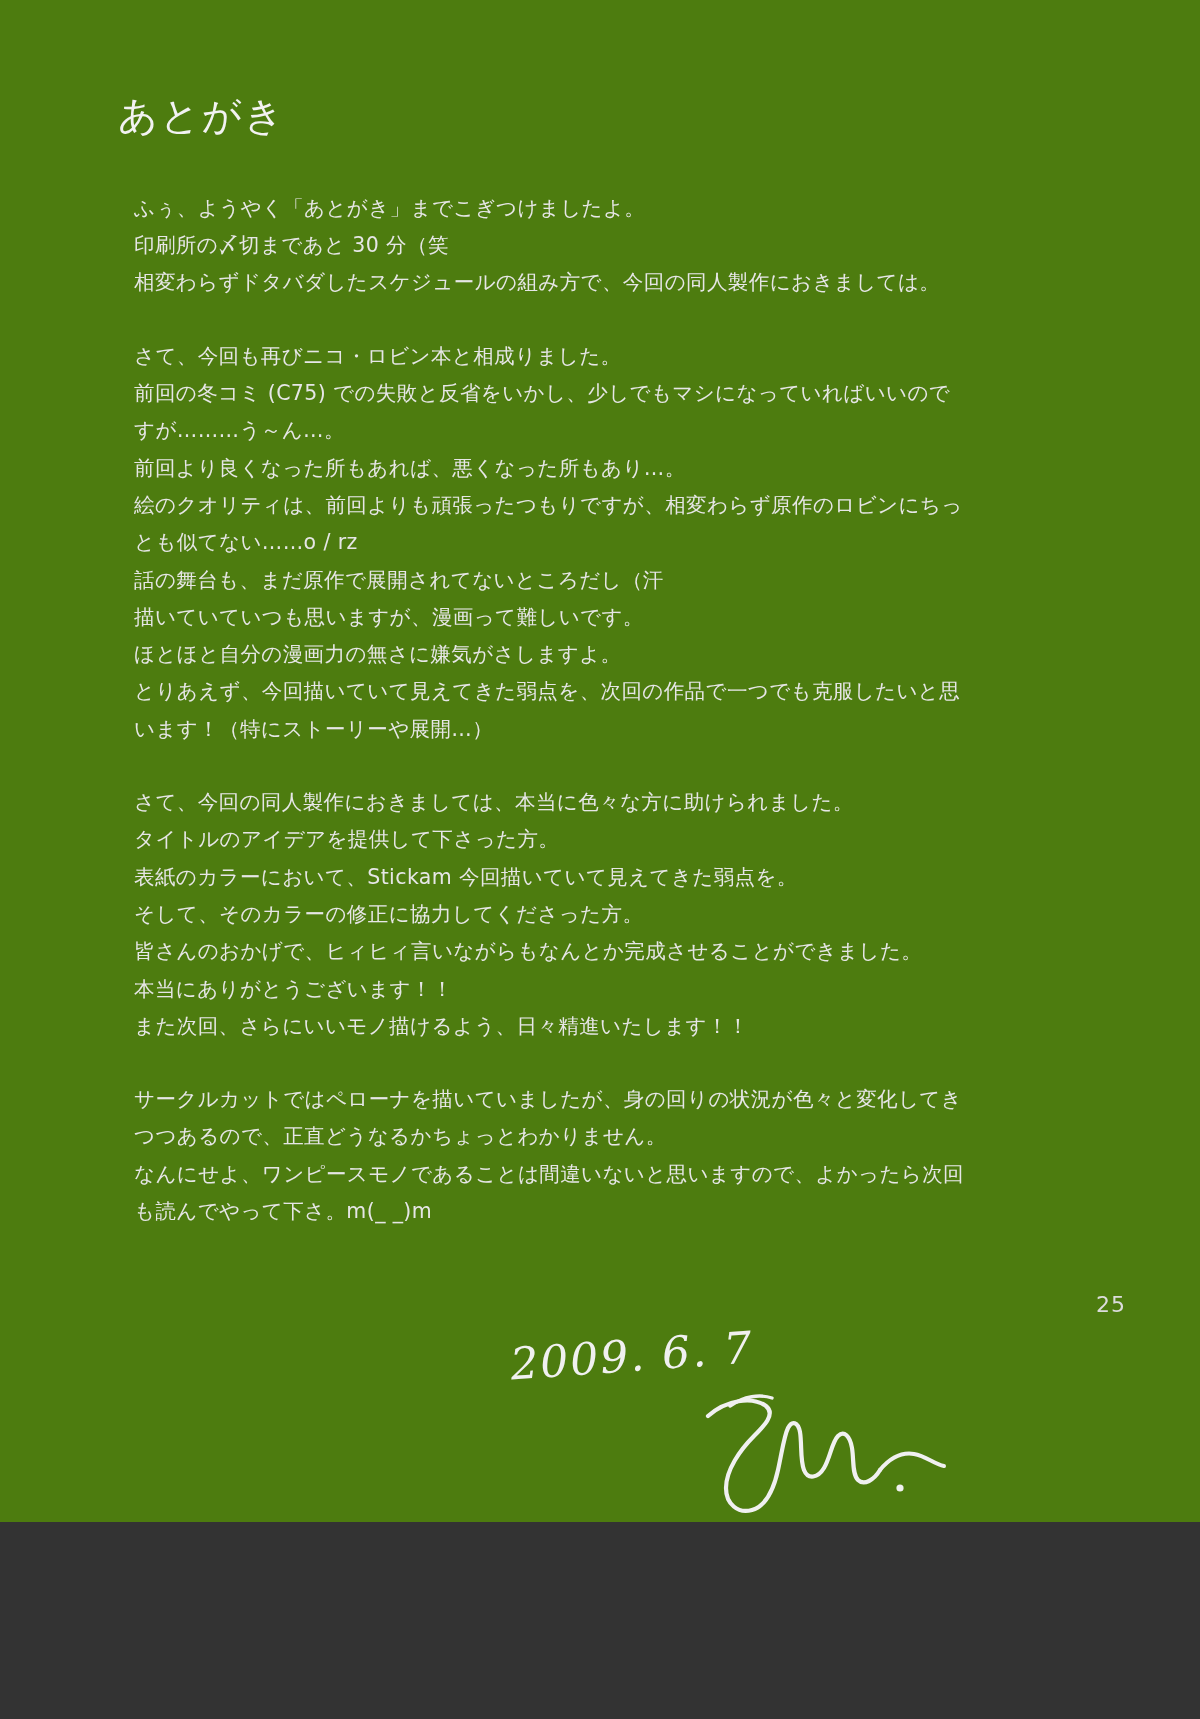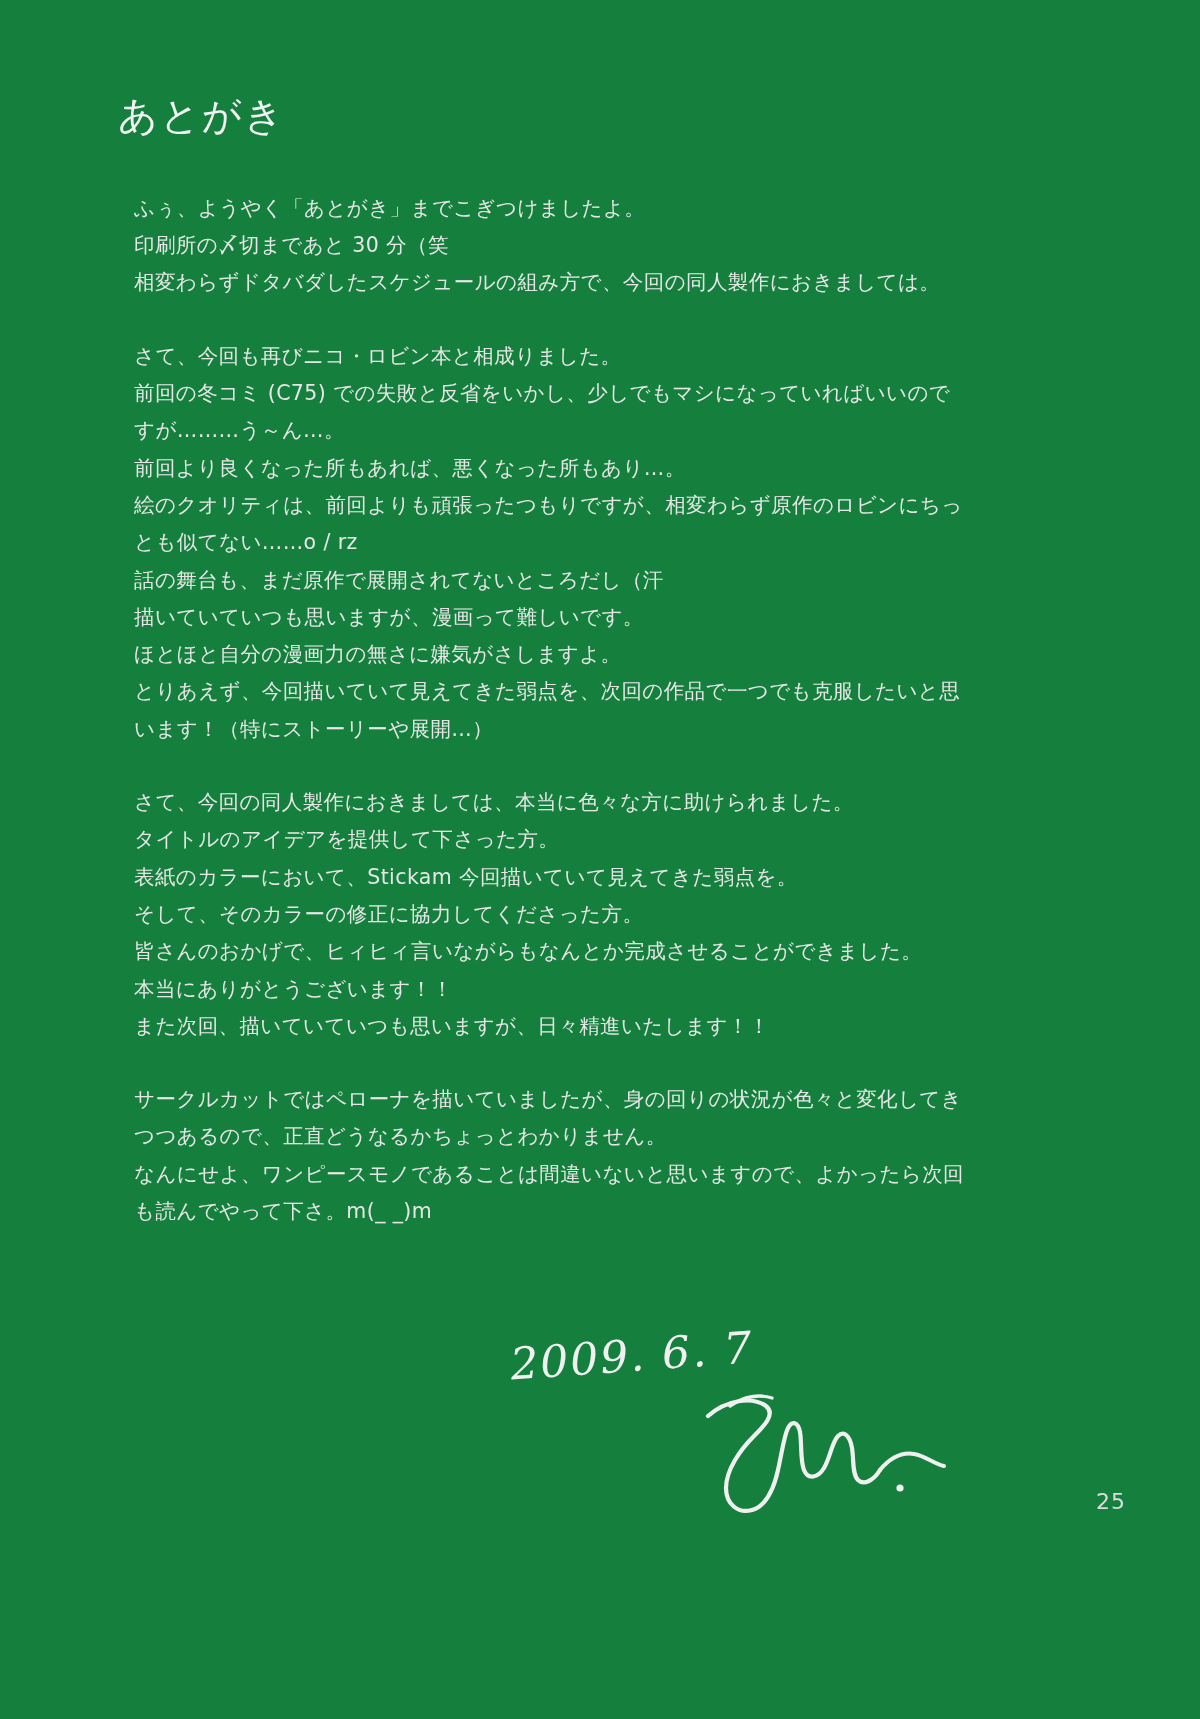--- a/index.html
+++ b/index.html
@@ -10,22 +10,22 @@
     width: 1200px;
     height: 1719px;
     background: #333333;
     font-family: "DejaVu Sans", "Liberation Sans", sans-serif;
     color: #e8e8e8;
     overflow: hidden;
   }
   .page {
     position: relative;
     width: 1200px;
-    height: 1719px;
-    background: #15803d;
+    height: 1522px;
+    background: #4d7c0f;
     box-sizing: border-box;
   }
   .content {
     position: absolute;
     left: 118px;
     top: 95px;
     width: 950px;
   }
   .afterword-title {
     font-size: 39px;
@@ -115,21 +115,21 @@
       <div class="line">います！（特にストーリーや展開…）</div>
     </div>
 
     <div class="para">
       <div class="line">さて、今回の同人製作におきましては、本当に色々な方に助けられました。</div>
       <div class="line">タイトルのアイデアを提供して下さった方。</div>
       <div class="line">表紙のカラーにおいて、Stickam 今回描いていて見えてきた弱点を。</div>
       <div class="line">そして、そのカラーの修正に協力してくださった方。</div>
       <div class="line">皆さんのおかげで、ヒィヒィ言いながらもなんとか完成させることができました。</div>
       <div class="line">本当にありがとうございます！！</div>
-      <div class="line">また次回、描いていていつも思いますが、日々精進いたします！！</div>
+      <div class="line">また次回、さらにいいモノ描けるよう、日々精進いたします！！</div>
     </div>
 
     <div class="para">
       <div class="line">サークルカットではペローナを描いていましたが、身の回りの状況が色々と変化してき</div>
       <div class="line">つつあるので、正直どうなるかちょっとわかりません。</div>
       <div class="line">なんにせよ、ワンピースモノであることは間違いないと思いますので、よかったら次回</div>
       <div class="line">も読んでやって下さ。m(_ _)m</div>
     </div>
 
   </div>

